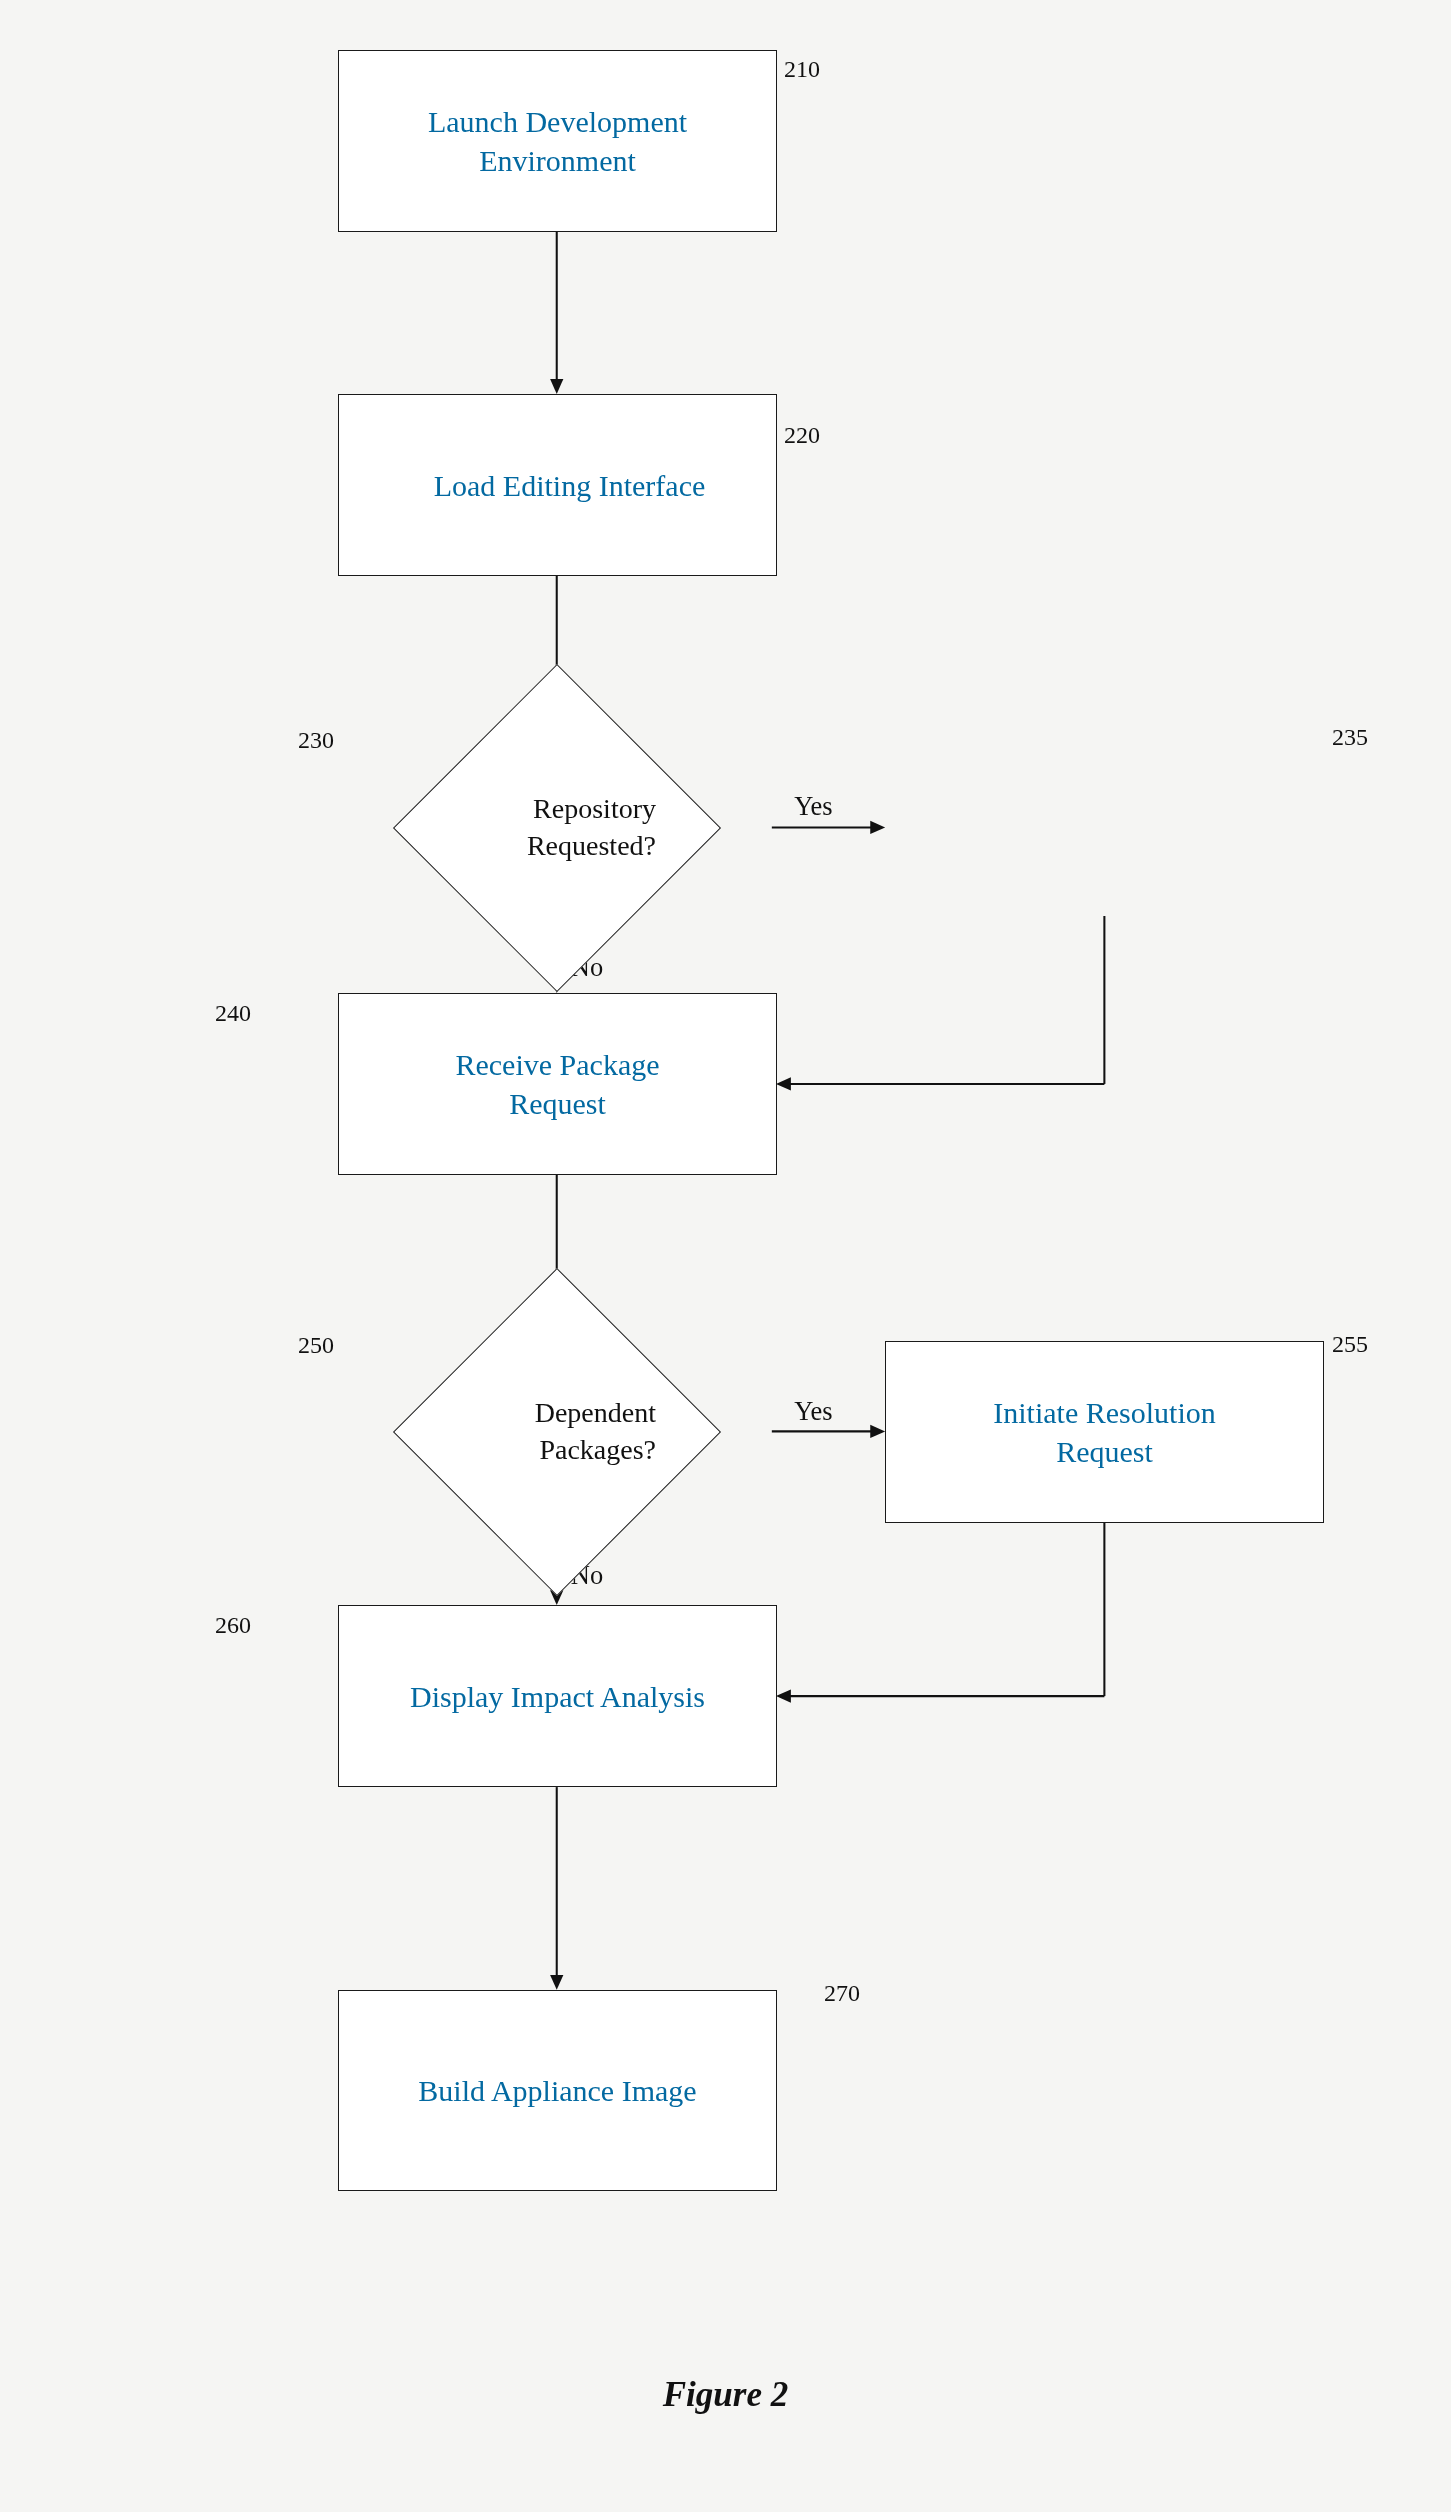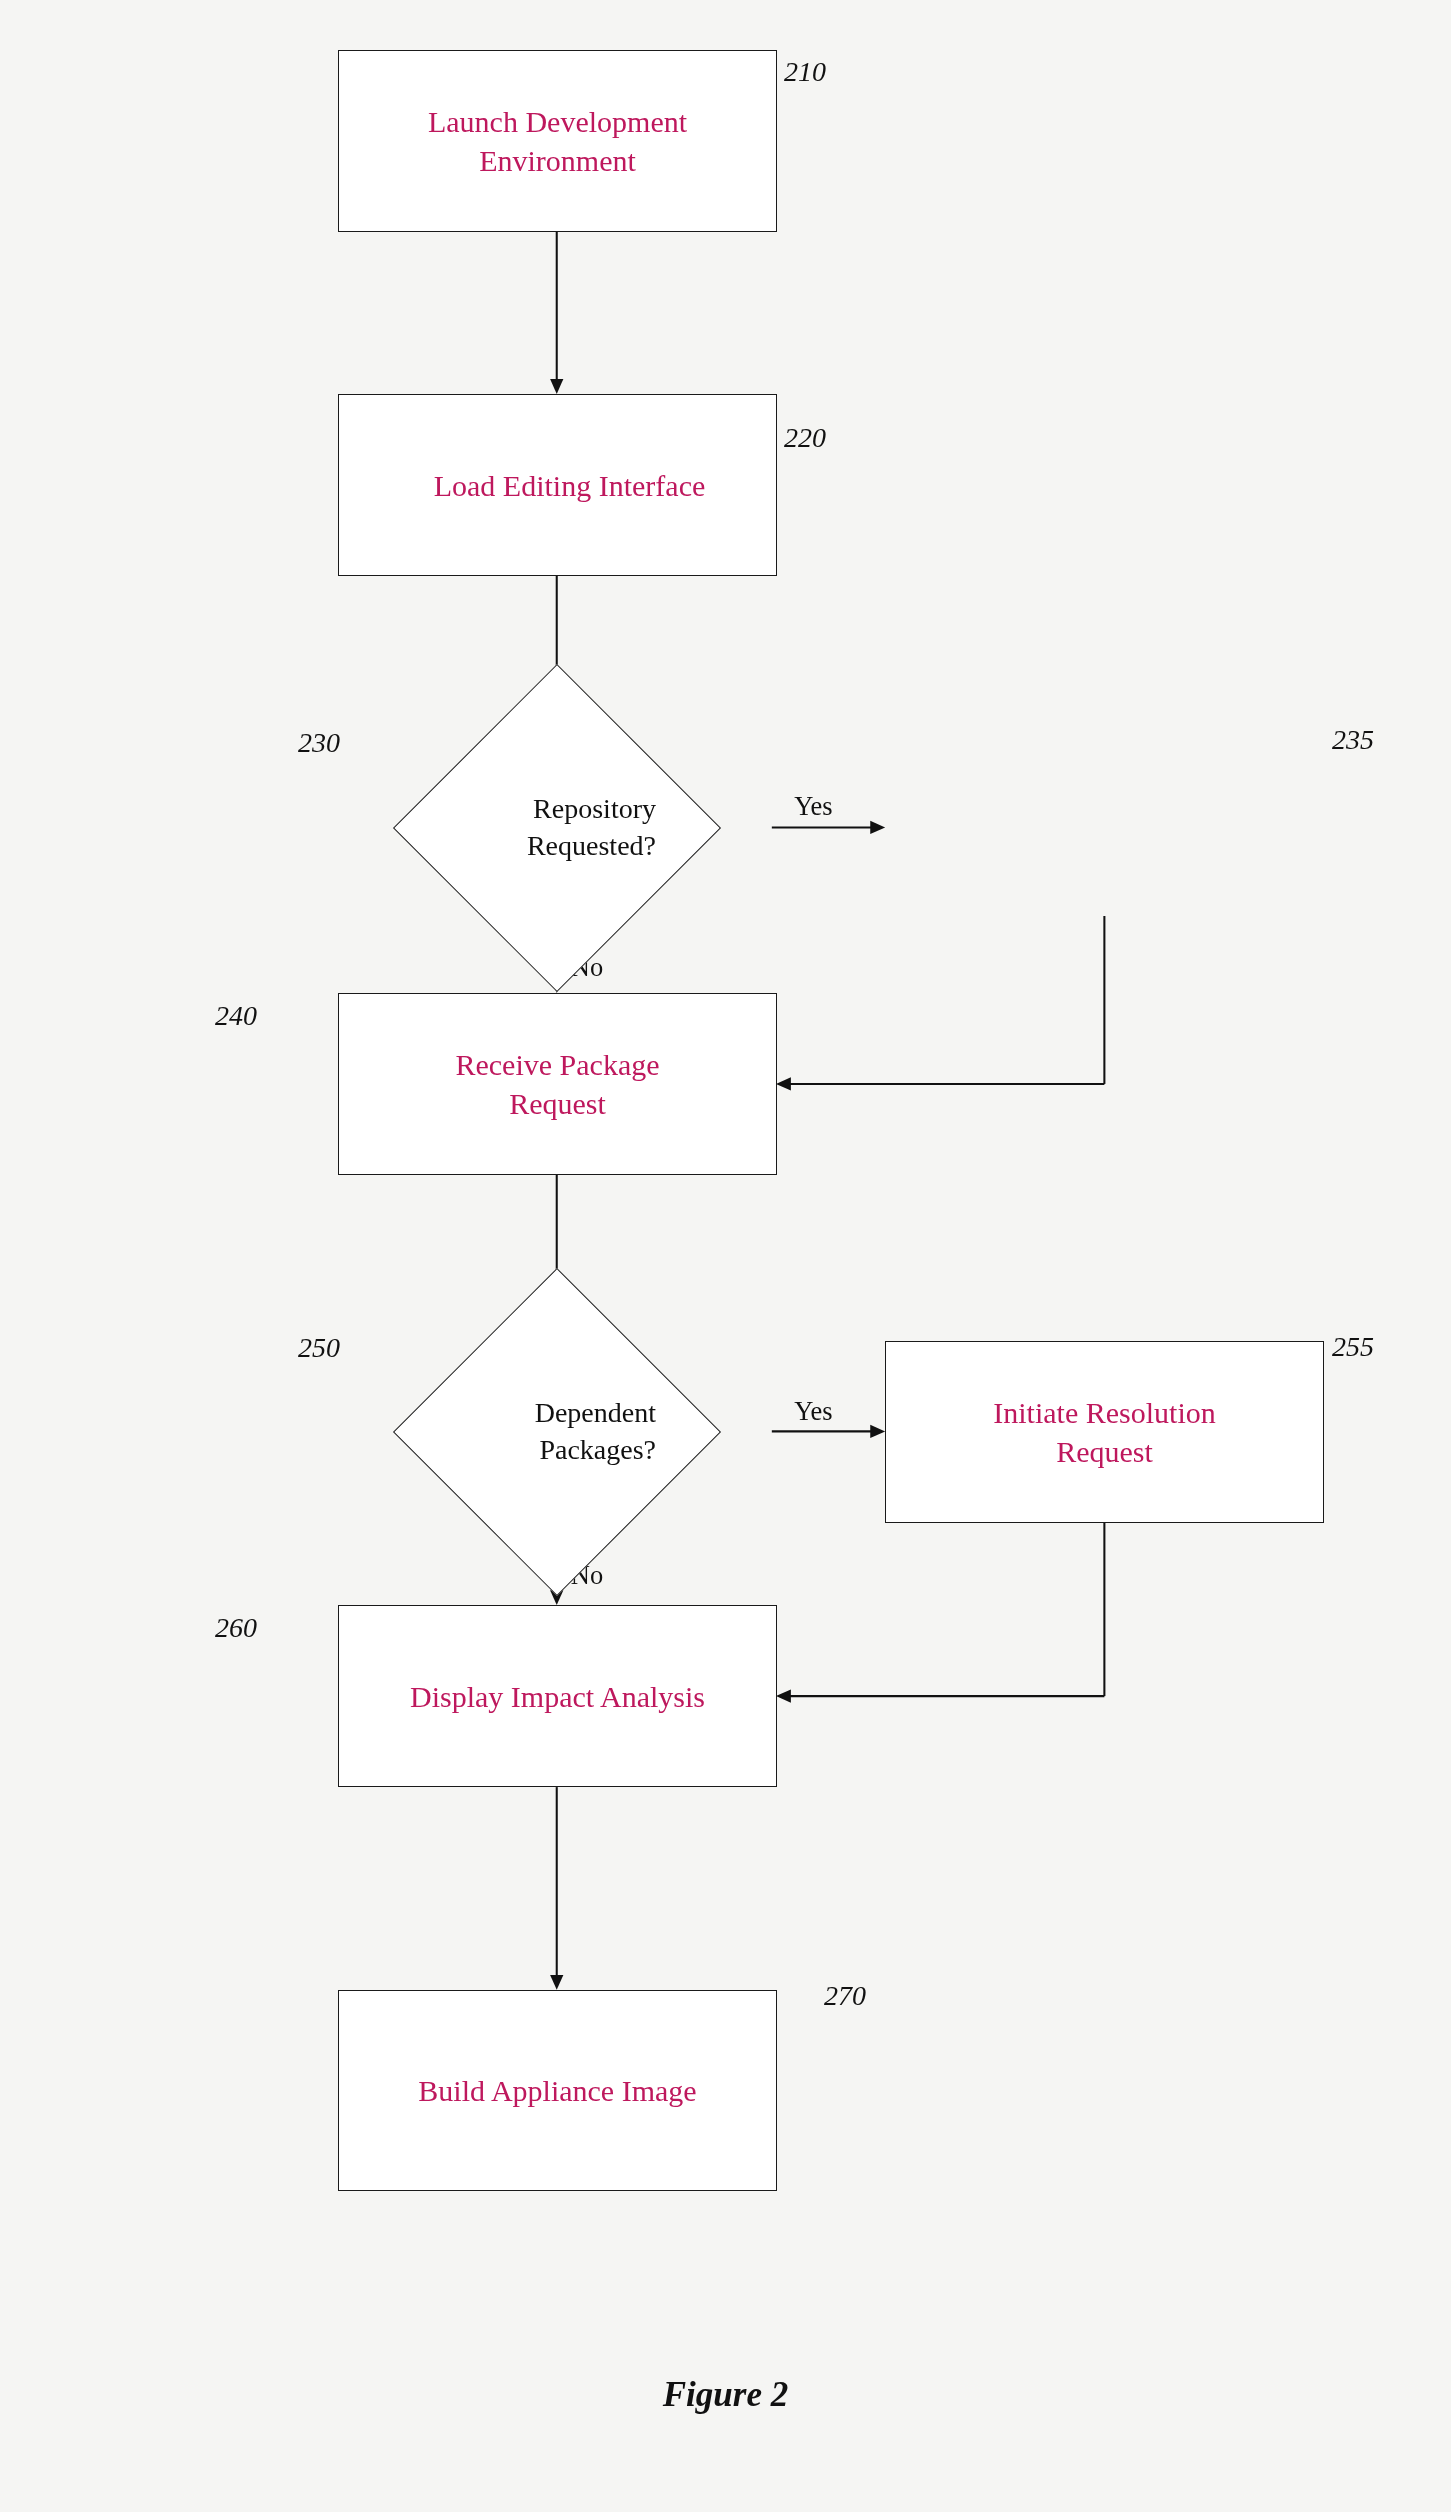--- a/index.html
+++ b/index.html
@@ -23,21 +23,21 @@
       position: absolute;
       border: 1.7px solid #1a1a1a;
       background: #ffffff;
       display: flex;
       align-items: center;
       justify-content: center;
       text-align: center;
       font-size: 30px;
       font-weight: normal;
       line-height: 1.3;
-      color: #be185d;
+      color: #0369a1;
     }
 
     
     .flow-diamond-container {
       position: absolute;
       display: flex;
       align-items: center;
       justify-content: center;
     }
 
@@ -56,23 +56,22 @@
       font-size: 28px;
       line-height: 1.3;
       color: #111;
       z-index: 2;
       width: 199px;
     }
 
     
     .ref-label {
       position: absolute;
-      font-size: 28px;
+      font-size: 24px;
       color: #111;
-      font-style: italic;
     }
 
     
     .arrows-svg {
       position: absolute;
       top: 0;
       left: 0;
       width: 1451px;
       height: 2512px;
       pointer-events: none;

